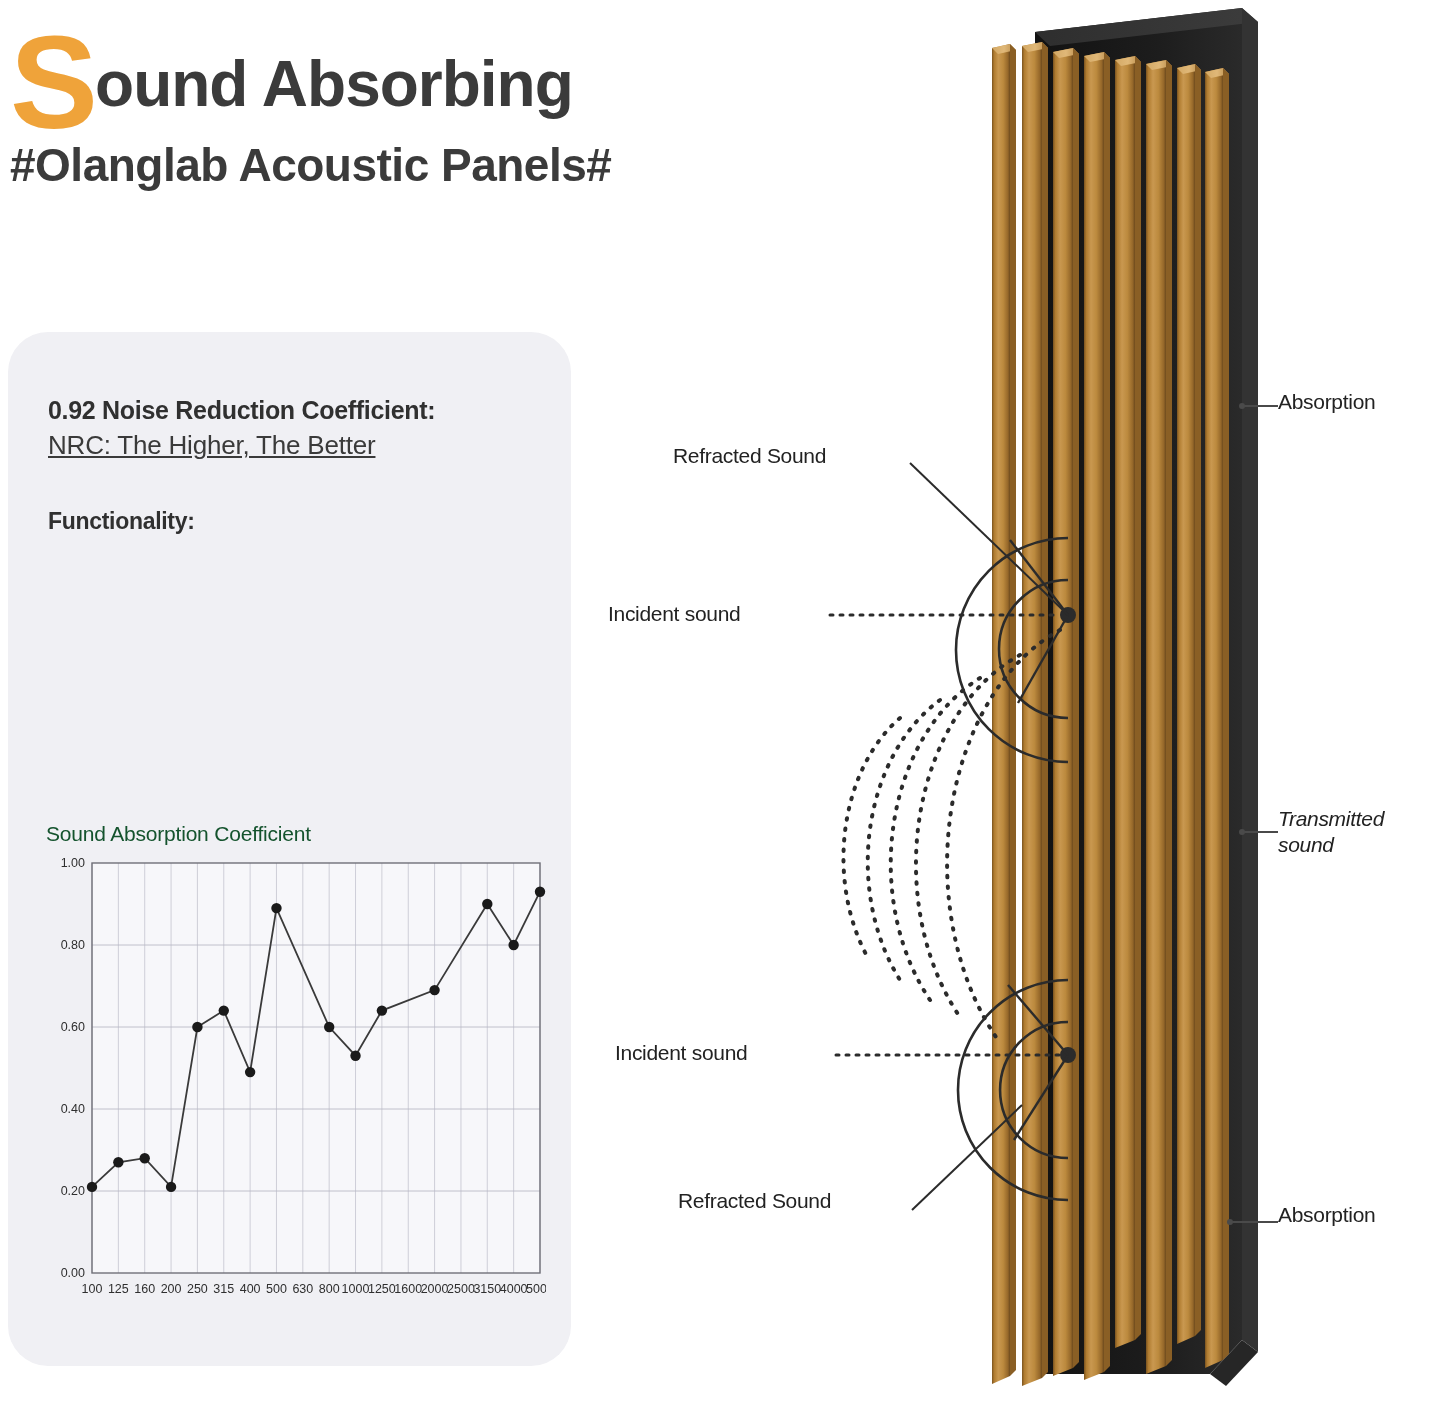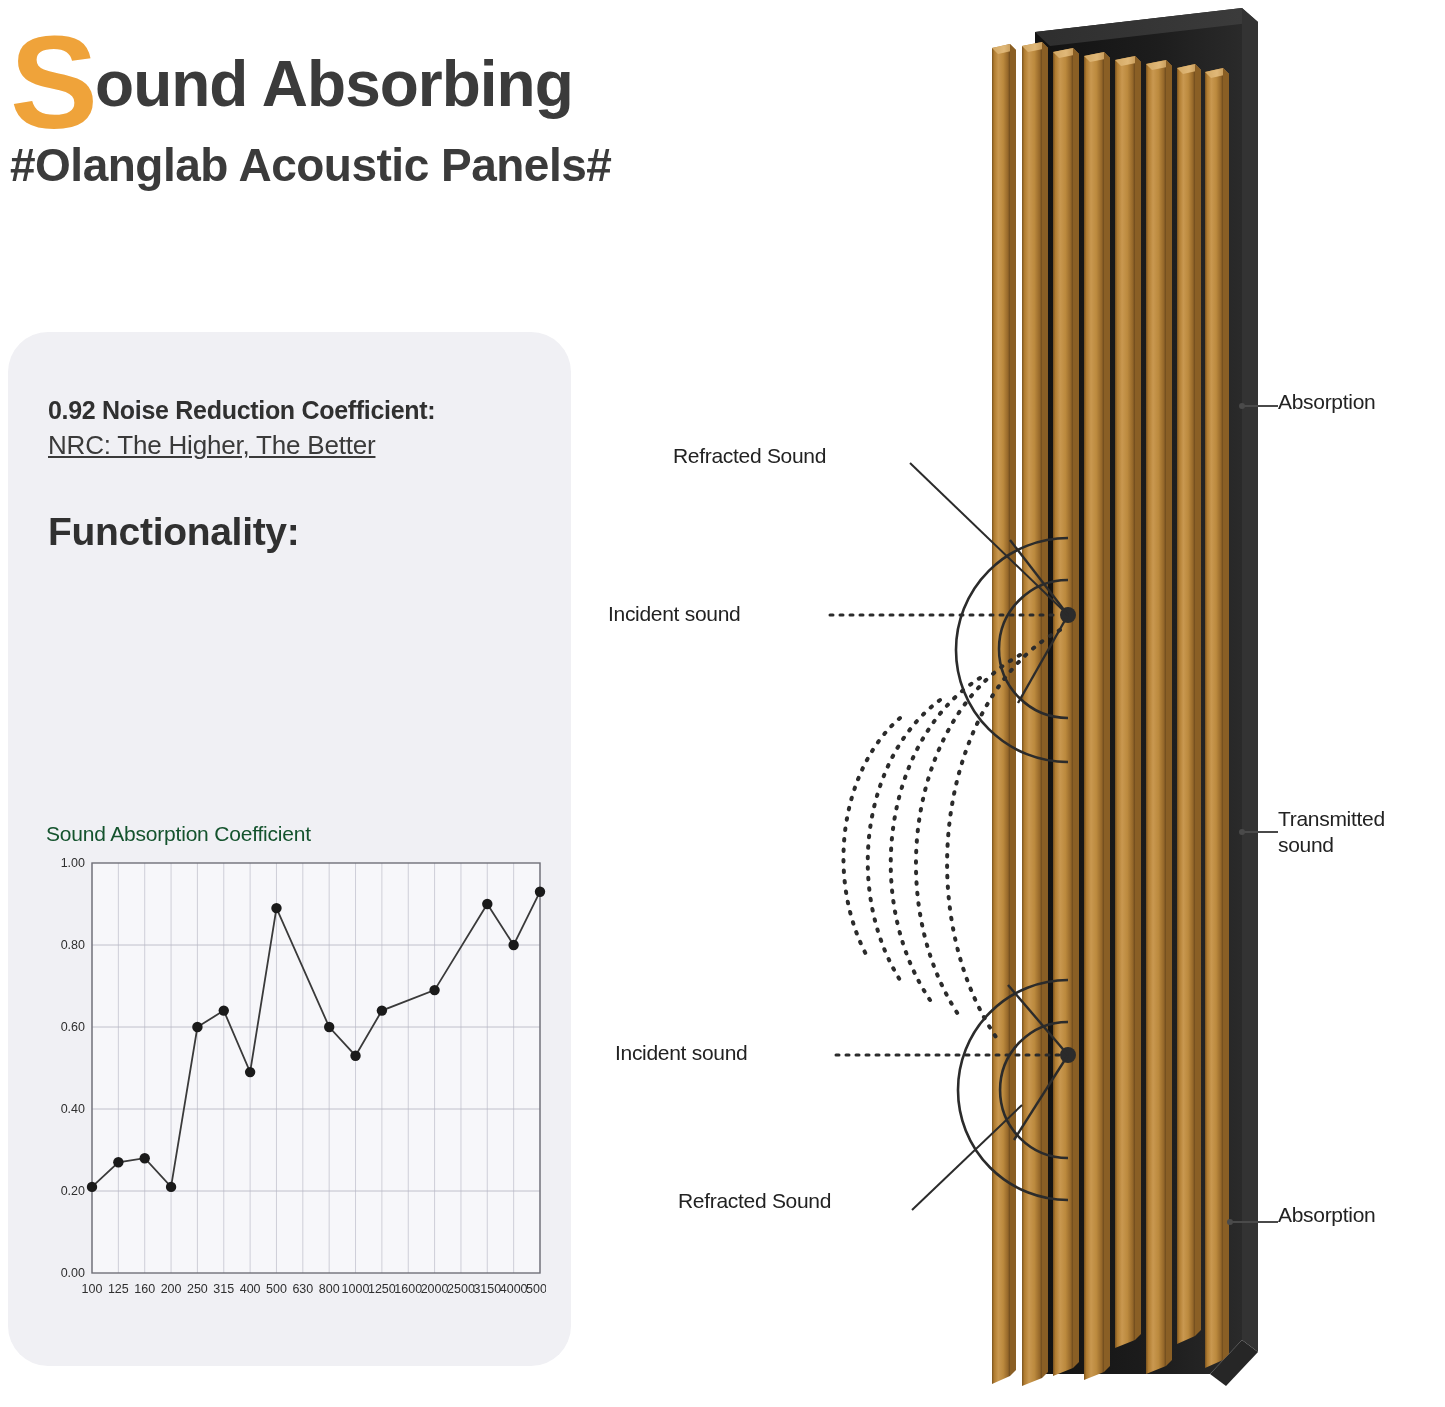--- a/index.html
+++ b/index.html
@@ -34,21 +34,21 @@
   }
   .info-body { position: absolute; left: 40px; top: 62px; width: 490px; }
   .spec-head {
     font-size: 25px; font-weight: bold; color: #303030;
     letter-spacing: -0.3px; line-height: 1.28;
   }
   .spec-sub {
     font-size: 26px; font-weight: normal; color: #3a3a3a;
     letter-spacing: -0.2px; line-height: 1.3; margin-top: 3px; text-decoration: underline;
   }
-  .spec-head.big { font-size: 39px; }
+  .spec-head.big { font-size: 23px; }
   .spec-sub.big { font-size: 29px; }
   .spec-group { margin-bottom: 44px; }
   .spec-group:last-child { margin-bottom: 0; }
 
   
   .chart-wrap { position: absolute; left: 38px; top: 490px; width: 500px; }
   .chart-title {
     font-size: 21px; color: #14532d; letter-spacing: -0.2px;
     margin-bottom: 9px;
   }
@@ -63,21 +63,21 @@
     position: absolute; font-size: 21px; color: #222;
     letter-spacing: -0.3px; font-family: "Liberation Sans", sans-serif;
     white-space: nowrap;
   }
   .lbl.right { left: 1278px; }
   .lbl-refr-top { left: 673px; top: 444px; }
   .lbl-inc-top  { left: 608px; top: 602px; }
   .lbl-inc-bot  { left: 615px; top: 1041px; }
   .lbl-refr-bot { left: 678px; top: 1189px; }
   .lbl-abs-top  { top: 390px; }
-  .lbl-trans    { top: 806px; line-height: 1.22; }
+  .lbl-trans    { top: 806px; line-height: 1.22; font-style: italic; }
   .lbl-abs-bot  { top: 1203px; }
 </style>
 </head>
 <body>
 
 <div id="root">
 
   <div class="headline-block">
     <div class="headline-1"><span class="cap">S</span><span>ound Absorbing</span></div>
     <div class="headline-2">#Olanglab Acoustic Panels#</div>

